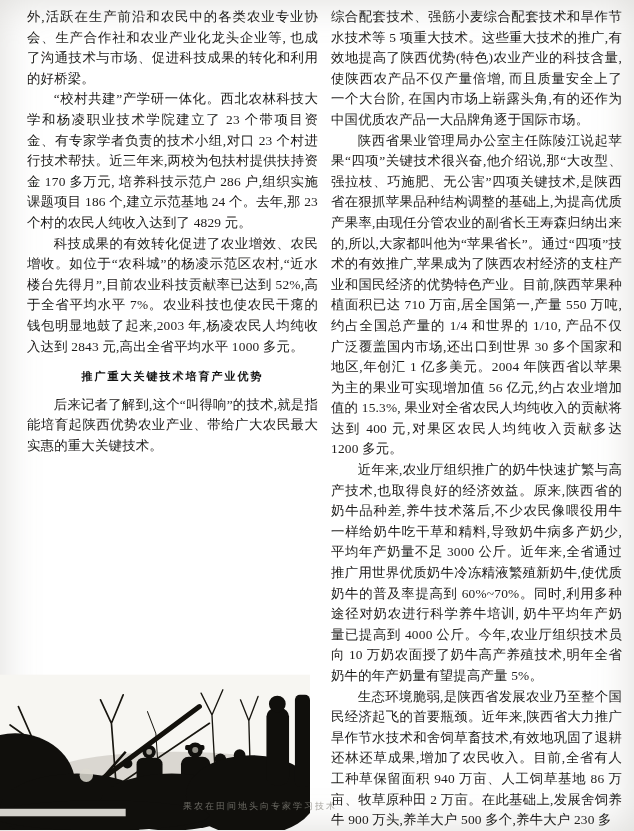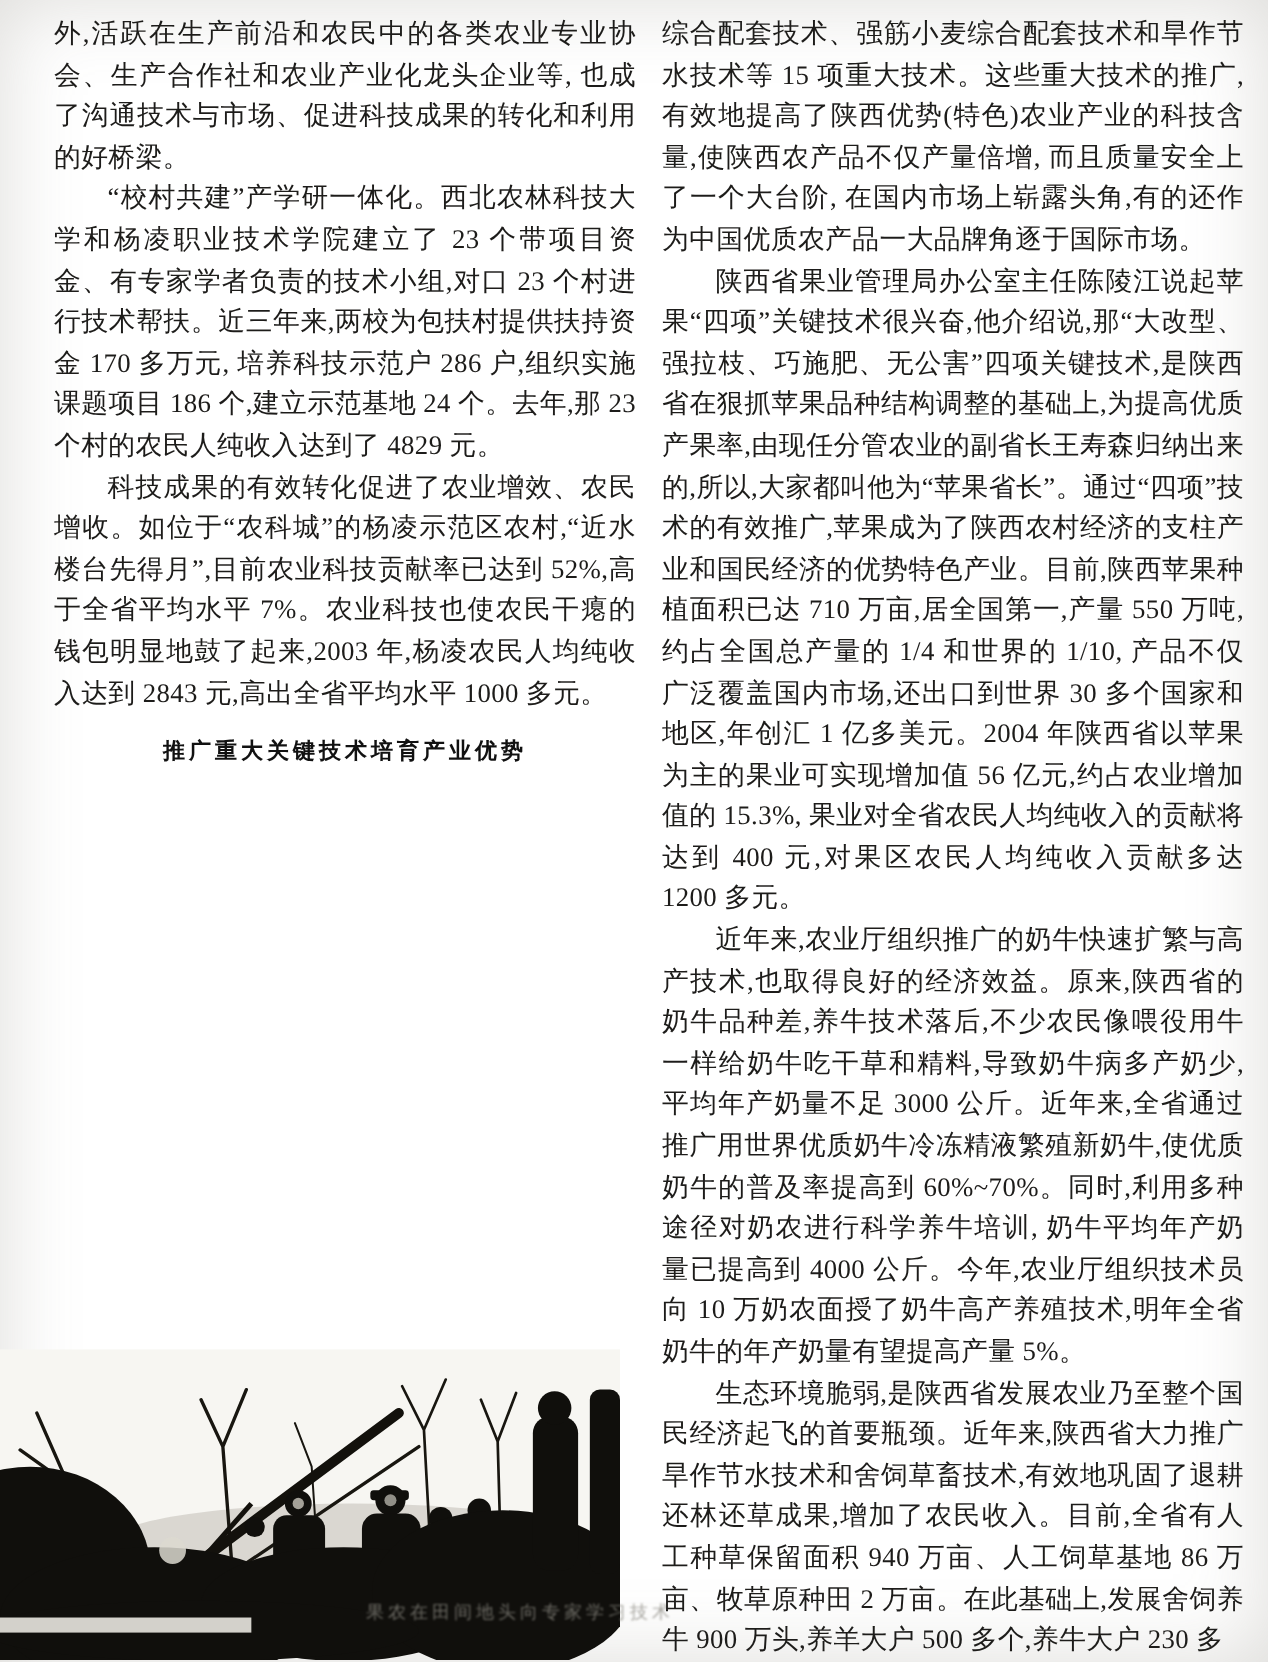--- a/index.html
+++ b/index.html
@@ -61,24 +61,25 @@
 
 <div class="page">
 
   <div class="columns">
 
     <div class="col">
       <p>外,活跃在生产前沿和农民中的各类农业专业协会、生产合作社和农业产业化龙头企业等, 也成了沟通技术与市场、促进科技成果的转化和利用的好桥梁。</p>
       <p class="ind">“校村共建”产学研一体化。西北农林科技大学和杨凌职业技术学院建立了 23 个带项目资金、有专家学者负责的技术小组,对口 23 个村进行技术帮扶。近三年来,两校为包扶村提供扶持资金 170 多万元, 培养科技示范户 286 户,组织实施课题项目 186 个,建立示范基地 24 个。去年,那 23 个村的农民人纯收入达到了 4829 元。</p>
       <p class="ind">科技成果的有效转化促进了农业增效、农民增收。如位于“农科城”的杨凌示范区农村,“近水楼台先得月”,目前农业科技贡献率已达到 52%,高于全省平均水平 7%。农业科技也使农民干瘪的钱包明显地鼓了起来,2003 年,杨凌农民人均纯收入达到 2843 元,高出全省平均水平 1000 多元。</p>
       <div class="heading">推广重大关键技术培育产业优势</div>
+      <p class="ind">后来记者了解到,这个“叫得响”的技术,就是指能培育起陕西优势农业产业、带给广大农民最大实惠的重大关键技术。</p>
     </div>
 
     <div class="col">
-      <p>综合配套技术、强筋小麦综合配套技术和旱作节水技术等 15 项重大技术。这些重大技术的推广,有效地提高了陕西优势(特色)农业产业的科技含量,使陕西农产品不仅产量倍增, 而且质量安全上了一个大台阶, 在国内市场上崭露头角,有的还作为中国优质农产品一大品牌角逐于国际市场。</p>
+      <p>综合配套技术、强筋小麦综合配套技术和旱作节水技术等 5 项重大技术。这些重大技术的推广,有效地提高了陕西优势(特色)农业产业的科技含量,使陕西农产品不仅产量倍增, 而且质量安全上了一个大台阶, 在国内市场上崭露头角,有的还作为中国优质农产品一大品牌角逐于国际市场。</p>
       <p class="ind">陕西省果业管理局办公室主任陈陵江说起苹果“四项”关键技术很兴奋,他介绍说,那“大改型、强拉枝、巧施肥、无公害”四项关键技术,是陕西省在狠抓苹果品种结构调整的基础上,为提高优质产果率,由现任分管农业的副省长王寿森归纳出来的,所以,大家都叫他为“苹果省长”。通过“四项”技术的有效推广,苹果成为了陕西农村经济的支柱产业和国民经济的优势特色产业。目前,陕西苹果种植面积已达 710 万亩,居全国第一,产量 550 万吨,约占全国总产量的 1/4 和世界的 1/10, 产品不仅广泛覆盖国内市场,还出口到世界 30 多个国家和地区,年创汇 1 亿多美元。2004 年陕西省以苹果为主的果业可实现增加值 56 亿元,约占农业增加值的 15.3%, 果业对全省农民人均纯收入的贡献将达到 400 元,对果区农民人均纯收入贡献多达 1200 多元。</p>
       <p class="ind">近年来,农业厅组织推广的奶牛快速扩繁与高产技术,也取得良好的经济效益。原来,陕西省的奶牛品种差,养牛技术落后,不少农民像喂役用牛一样给奶牛吃干草和精料,导致奶牛病多产奶少,平均年产奶量不足 3000 公斤。近年来,全省通过推广用世界优质奶牛冷冻精液繁殖新奶牛,使优质奶牛的普及率提高到 60%~70%。同时,利用多种途径对奶农进行科学养牛培训, 奶牛平均年产奶量已提高到 4000 公斤。今年,农业厅组织技术员向 10 万奶农面授了奶牛高产养殖技术,明年全省奶牛的年产奶量有望提高产量 5%。</p>
       <p class="ind">生态环境脆弱,是陕西省发展农业乃至整个国民经济起飞的首要瓶颈。近年来,陕西省大力推广旱作节水技术和舍饲草畜技术,有效地巩固了退耕还林还草成果,增加了农民收入。目前,全省有人工种草保留面积 940 万亩、人工饲草基地 86 万亩、牧草原种田 2 万亩。在此基础上,发展舍饲养牛 900 万头,养羊大户 500 多个,养牛大户 230 多</p>
       <div class="indent-block">
         <p>个,建成养殖小区 655 个。在陕北,有的地方农村,家庭养殖业已渐成为农民的一大主要经济收入来源。</p>
 
       </div>
     </div>
 
   </div>

